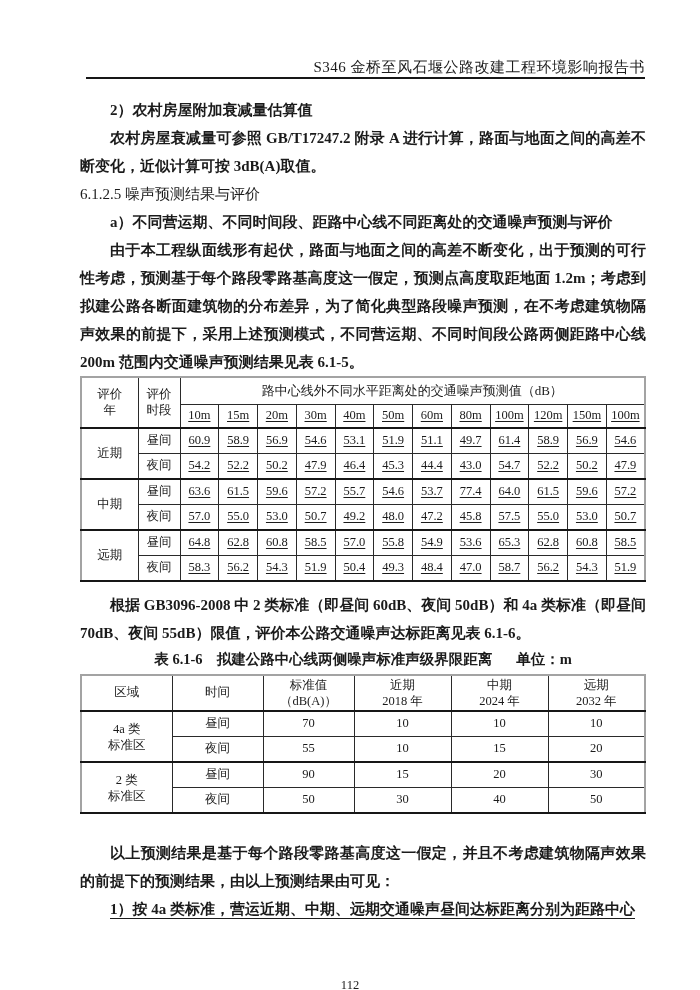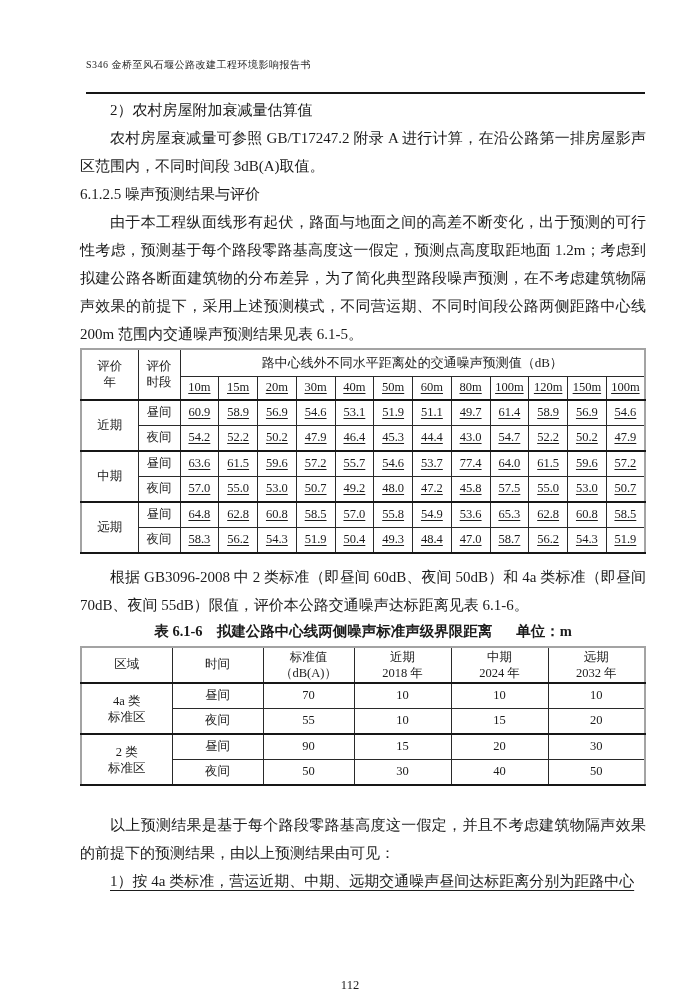--- a/index.html
+++ b/index.html
@@ -3,26 +3,26 @@
 <meta charset="utf-8">
 <style>
   html,body { margin:0; padding:0; background:#ffffff; }
   .page {
     position:relative; width:700px; height:990px; background:#ffffff;
     color:#1b1b1b; font-family:"Liberation Serif","DejaVu Serif",serif;
     overflow:hidden;
   }
   .running-header {
     position:absolute; top:58px; left:86px; width:559px;
-    text-align:left; font-size:10px; letter-spacing:.5px;
-    padding-bottom:20px; border-bottom:2px solid #161616;
+    text-align:right; font-size:15px; letter-spacing:.5px;
+    padding-bottom:0; border-bottom:2px solid #161616;
   }
   .content { position:absolute; top:96px; left:80px; width:566px; }
   .content p { margin:0; font-size:15px; line-height:28px; text-align:justify; }
-  p.indent { text-indent:2em; }
+  p.indent { text-indent:2em;font-weight:bold; }
   .section-heading { font-size:15px; line-height:28px; margin:0; }
   .u-line { text-decoration:underline; text-underline-offset:4px; }
   .caption {
     text-align:center; font-weight:bold; font-size:14.5px;
     line-height:20px; margin:2px 0 5px 0;
   }
   .caption .cap-label { margin-right:14px; }
   .caption .cap-unit  { margin-left:24px; }
   table {
     border-collapse:collapse; width:100%; table-layout:fixed;
@@ -54,22 +54,23 @@
 </head>
 <body>
 
 <div class="page">
 
   <div class="running-header">S346 金桥至风石堰公路改建工程环境影响报告书</div>
 
   <div class="content">
 
     <p class="indent">2）农村房屋附加衰减量估算值</p>
-    <p class="indent">农村房屋衰减量可参照 GB/T17247.2 附录 A 进行计算，在沿公路第一排房屋影声区范围内，不同时间段 3dB(A)取值。</p>
+    <p class="indent">农村房屋衰减量可参照 GB/T17247.2 附录 A 进行计算，路面与地面之间的高差不断变化，近似计算可按 3dB(A)取值。</p>
     <p class="section-heading">6.1.2.5  噪声预测结果与评价</p>
+    <p class="indent">a）不同营运期、不同时间段、距路中心线不同距离处的交通噪声预测与评价</p>
     <p class="indent">由于本工程纵面线形有起伏，路面与地面之间的高差不断变化，出于预测的可行性考虑，预测基于每个路段零路基高度这一假定，预测点高度取距地面 1.2m；考虑到拟建公路各断面建筑物的分布差异，为了简化典型路段噪声预测，在不考虑建筑物隔声效果的前提下，采用上述预测模式，不同营运期、不同时间段公路两侧距路中心线 200m 范围内交通噪声预测结果见表 6.1-5。</p>
 
 
     <table class="t1">
       <colgroup>
         <col style="width:57px">
           <col style="width:42px">
       </colgroup>
       <thead>
         <tr>

